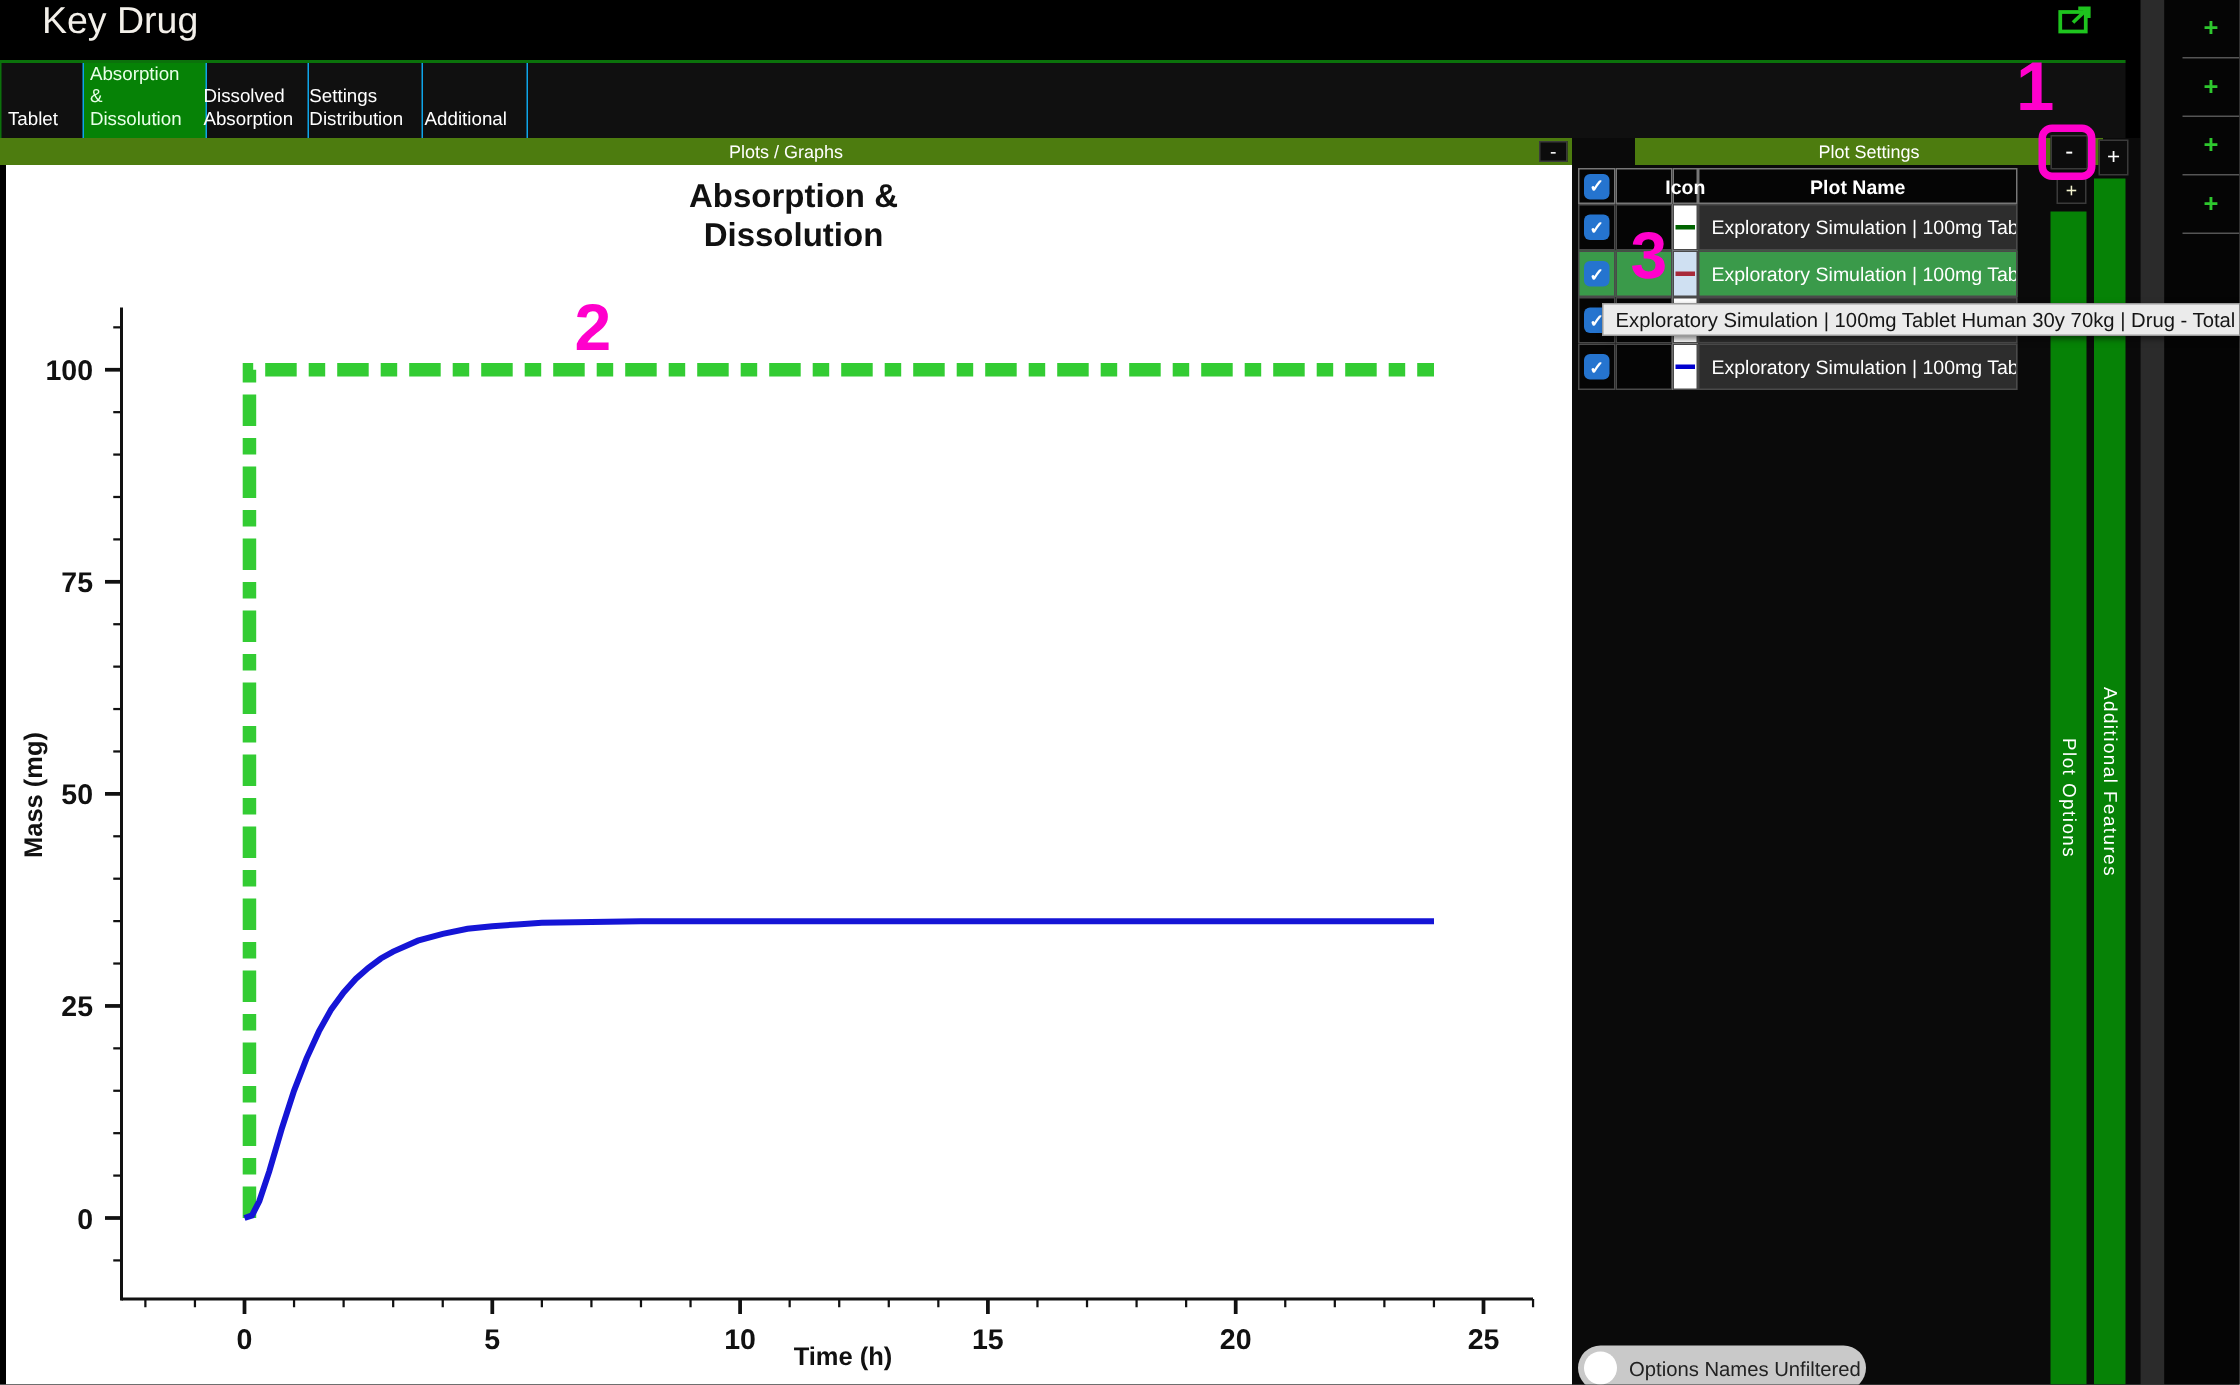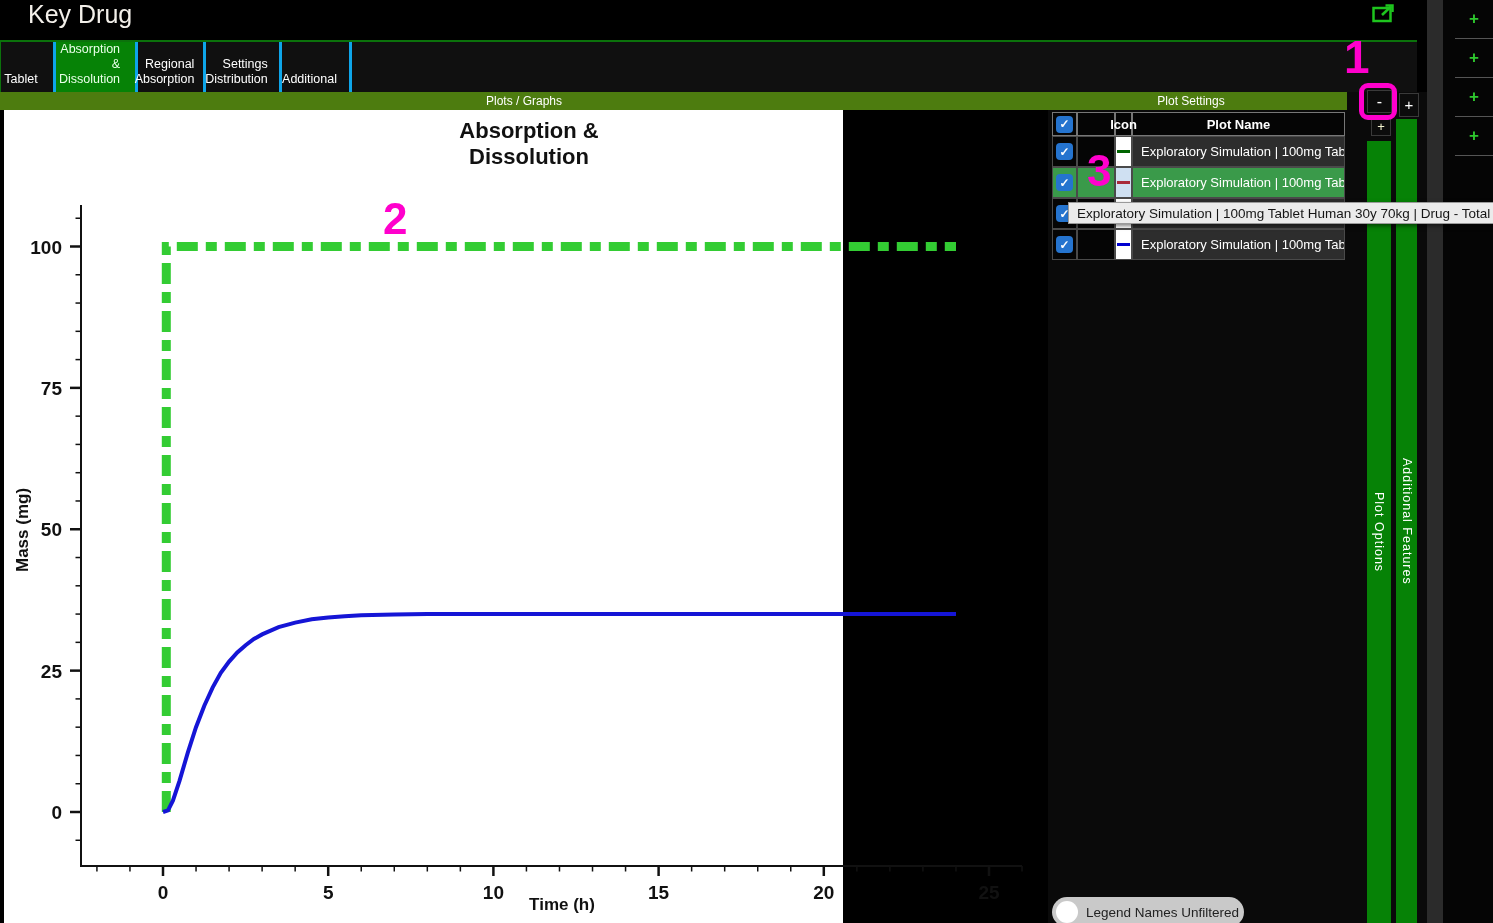--- a/index.html
+++ b/index.html
@@ -6,40 +6,40 @@
     font-family:"Liberation Sans",sans-serif;position:relative;}
   .abs{position:absolute;}
 
   
   #top-bar{left:0;top:0;width:1427px;height:30px;background:#000;}
   #app-title{left:28px;top:0px;color:#f3f0ea;font-size:25px;font-weight:400;}
   #export-btn{left:1366px;top:2px;width:30px;height:26px;background:transparent;border:none;cursor:pointer;}
 
   
   #tab-bar{left:0;top:40px;width:1417px;height:50px;background:#101010;border-top:2px solid #0b720b;display:flex;}
-  .tab{height:100%;display:flex;align-items:flex-end;justify-content:center;text-align:right;
+  .tab{height:100%;display:flex;align-items:flex-end;justify-content:center;text-align:left;
     color:#fff;font-size:12.5px;line-height:15px;padding:0 16px 5px 4px;box-sizing:border-box;
-    border-right:3px solid #0ea5e9;cursor:pointer;white-space:pre-line;}
+    border-right:1px solid #0ea5e9;cursor:pointer;white-space:pre-line;}
   .tab.selected{background:#068206;color:#e9ffe9;}
   .tab:first-child{border-left:1px solid #0b720b;}
 
   
   .section-bar{height:18px;background:#4d7c0f;color:#fff;font-size:12px;display:flex;
     align-items:center;justify-content:center;}
   #plots-bar{left:0;top:92px;width:1048px;}
-  #ps-bar{left:995px;top:92px;width:312px;padding-left:40px;}
+  #ps-bar{left:1090px;top:92px;width:312px;}
   .mini-btn{background:#0c0c0c;color:#fff;border:1px solid #3a3a3a;font-size:14px;line-height:10px;
     cursor:pointer;display:flex;align-items:center;justify-content:center;padding:0;}
   #plots-collapse-btn{left:1026px;top:94px;width:19px;height:14px;font-size:13px;}
   #ps-collapse-btn{left:1367px;top:90px;width:25px;height:23px;font-size:16px;}
   #ps-expand-btn{left:1399px;top:93px;width:20px;height:24px;font-size:15px;}
   #ps-add-btn{left:1371px;top:118px;width:20px;height:18px;font-size:13px;color:#f4f4d0;}
 
   
-  #chart-panel{left:0;top:110px;width:843px;height:813px;background:#fff;border-left:4px solid #000;box-sizing:border-box;}
+  #chart-panel{left:0;top:110px;width:1048px;height:813px;background:#fff;border-left:4px solid #000;box-sizing:border-box;}
   .tick-label{font:bold 19px "Liberation Sans",sans-serif;fill:#111;}
   .chart-title{font:bold 22px "Liberation Sans",sans-serif;fill:#111;text-anchor:middle;}
   .axis-label{font:bold 17px "Liberation Sans",sans-serif;fill:#111;text-anchor:middle;}
 
   
   #settings-panel{left:1048px;top:92px;width:379px;height:831px;background:#0a0a0a;}
   #ps-table{left:1052px;top:112px;width:311px;}
   .ps-row{display:flex;height:31px;}
   .ps-header{height:24px;}
   .cell{box-sizing:border-box;border:1px solid #4a4a4a;display:flex;align-items:center;justify-content:center;}
@@ -96,21 +96,21 @@
       <rect x="1.5" y="5" width="17" height="13" fill="none" stroke="#1ec41e" stroke-width="2.5"></rect>
       <path d="M10 12 L19 3.5" stroke="#1ec41e" stroke-width="2.5" fill="none"></path>
       <path d="M13.5 2.5 L20.5 2.5 L20.5 9" stroke="#1ec41e" stroke-width="2.5" fill="none"></path>
     </svg>
   </span>
 </button>
 
 <div class="abs" id="tab-bar">
   <div class="tab" style="width:56px">Tablet</div>
   <div class="tab selected" style="width:82px">Absorption &amp; Dissolution</div>
-  <div class="tab" style="width:68px">Regional Absorption</div>
+  <div class="tab" style="width:68px">Dissolved Absorption</div>
   <div class="tab" style="width:76px">Settings Distribution</div>
   <div class="tab" style="width:70px">Additional</div>
 </div>
 
 <div class="abs section-bar" id="plots-bar">
   <span>Plots / Graphs</span>
 </div>
 <button class="abs mini-btn" id="plots-collapse-btn">-</button>
 
 <div class="abs" id="chart-panel">
@@ -253,21 +253,21 @@
 
 <div class="abs vbar" id="plot-options-bar">
   <span>Plot Options</span>
 </div>
 <div class="abs vbar" id="addl-features-bar">
   <span>Additional Features</span>
 </div>
 
 <div class="abs" id="legend-toggle">
   <span id="legend-knob"></span>
-  <span>Legend Names Unfiltered</span>
+  <span>Options Names Unfiltered</span>
 </div>
 
 <div class="abs" id="scroll-strip"></div>
 <div class="abs" id="right-rail">
   <div class="rail-item">+</div>
   <div class="rail-item">+</div>
   <div class="rail-item">+</div>
   <div class="rail-item">+</div>
 </div>
 

